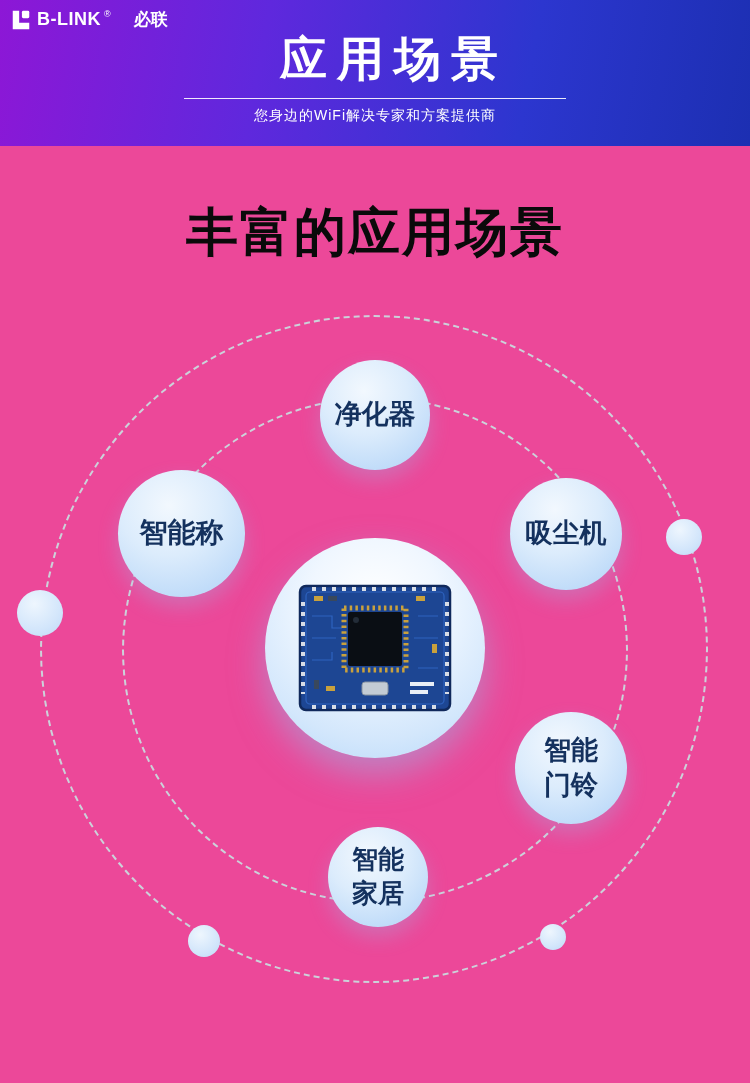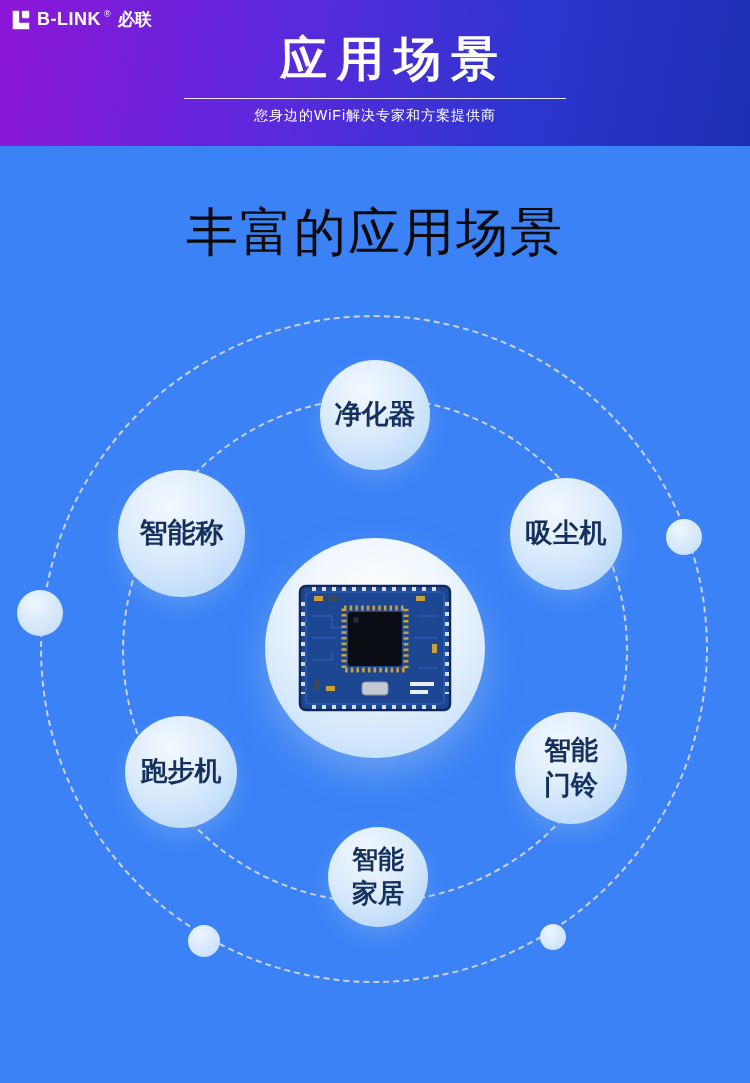--- a/index.html
+++ b/index.html
@@ -4,42 +4,42 @@
   <style>
     * { box-sizing: border-box; margin: 0; padding: 0; }
     html, body { background: #ffffff; }
     body { font-family: "Liberation Sans", "DejaVu Sans", sans-serif; }
 
     .page {
       position: relative;
       width: 750px;
       height: 1083px;
       margin: 0 auto;
-      background: #3b82f6;
+      background: #ec4899;
       overflow: hidden;
     }
 
     
     .header {
       position: absolute;
       top: 0; left: 0;
       width: 750px; height: 146px;
       background: linear-gradient(100deg, #8d17d6 0%, #5f28dd 35%, #2c36cf 70%, #1c2fb2 100%);
     }
     .logo {
       position: absolute;
       top: 8px; left: 10px;
       display: flex;
       align-items: center;
       gap: 5px;
       color: #ffffff;
     }
     .logo-text { font-size: 18px; font-weight: 800; letter-spacing: 0.5px; }
     .logo-reg { font-size: 9px; align-self: flex-start; margin: 1px 0 0 -2px; }
-    .logo-cn { font-size: 17px; font-weight: 700; margin-left: 2px; }
+    .logo-cn { font-size: 17px; font-weight: 700; margin-left: 18px; }
 
     .header-title {
       position: absolute;
       top: 28px;
       width: 100%;
       text-align: center;
       color: #ffffff;
       font-size: 47px;
       font-weight: 800;
       letter-spacing: 10px;
@@ -65,21 +65,21 @@
     }
 
     
     .main-title {
       position: absolute;
       top: 198px;
       width: 100%;
       text-align: center;
       color: #0a0a0a;
       font-size: 52px;
-      font-weight: 400;
+      font-weight: 700;
       letter-spacing: 2px;
     }
 
     
     .diagram {
       position: absolute;
       top: 280px; left: 0;
       width: 744px; height: 803px;
     }
     .ring {
@@ -197,23 +197,20 @@
     </div>
 
     <div class="bubble bubble-vacuum">
       <span class="bline">吸尘机</span>
     </div>
 
     <div class="bubble bubble-scale">
       <span class="bline">智能称</span>
     </div>
 
-    <div class="bubble bubble-treadmill">
-      <span class="bline">跑步机</span>
-    </div>
 
     <div class="bubble bubble-doorbell">
       <span class="bline">智能</span>
       <span class="bline">门铃</span>
     </div>
 
     <div class="bubble bubble-home">
       <span class="bline">智能</span>
       <span class="bline">家居</span>
     </div>

